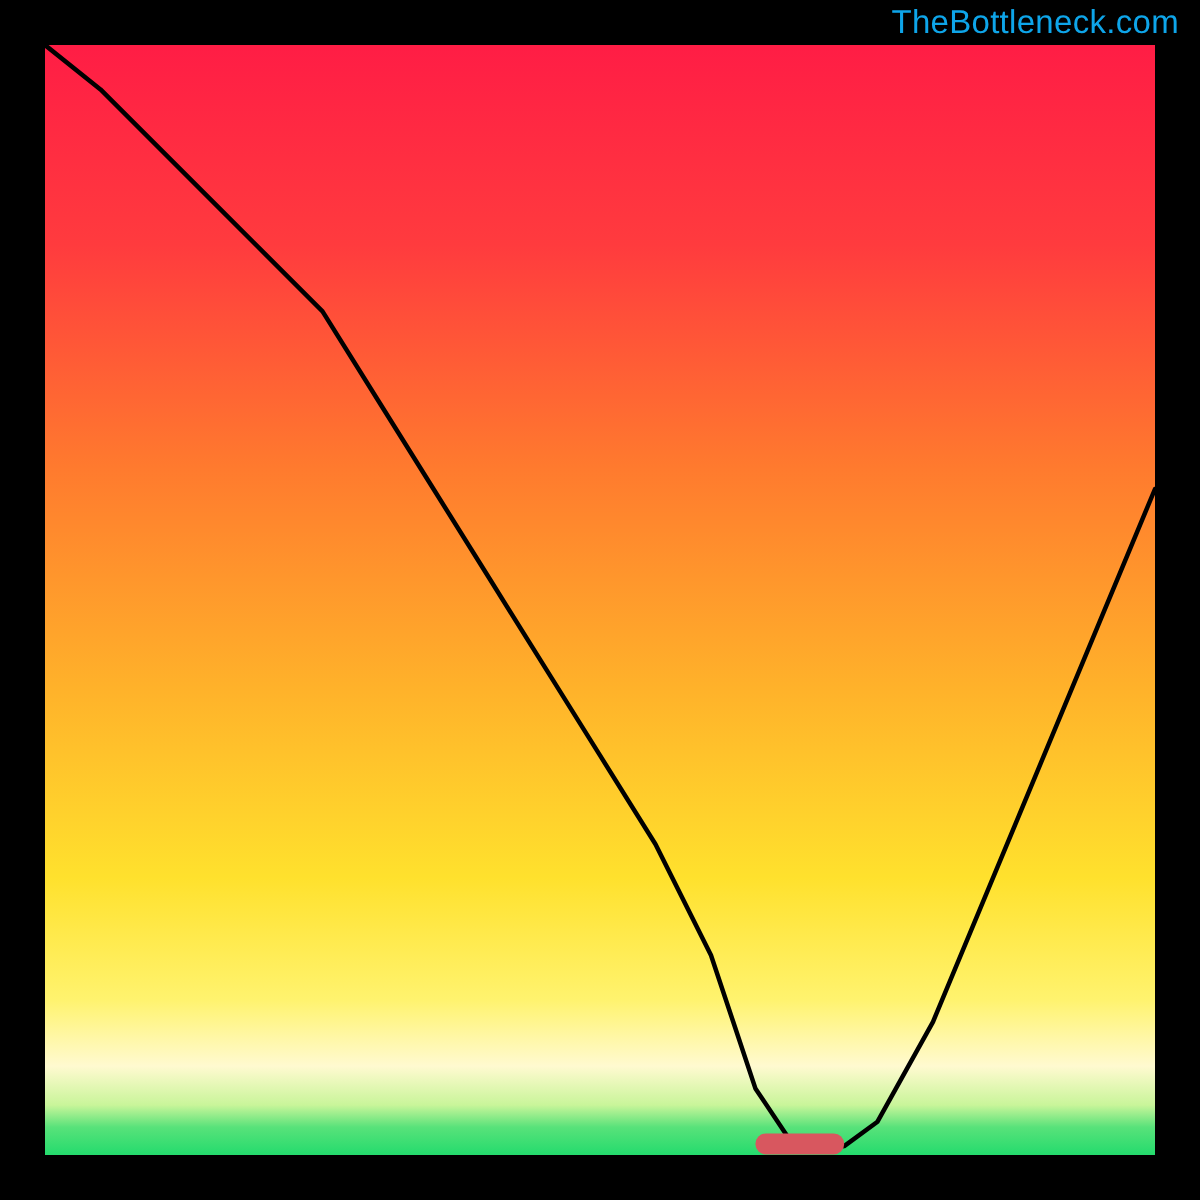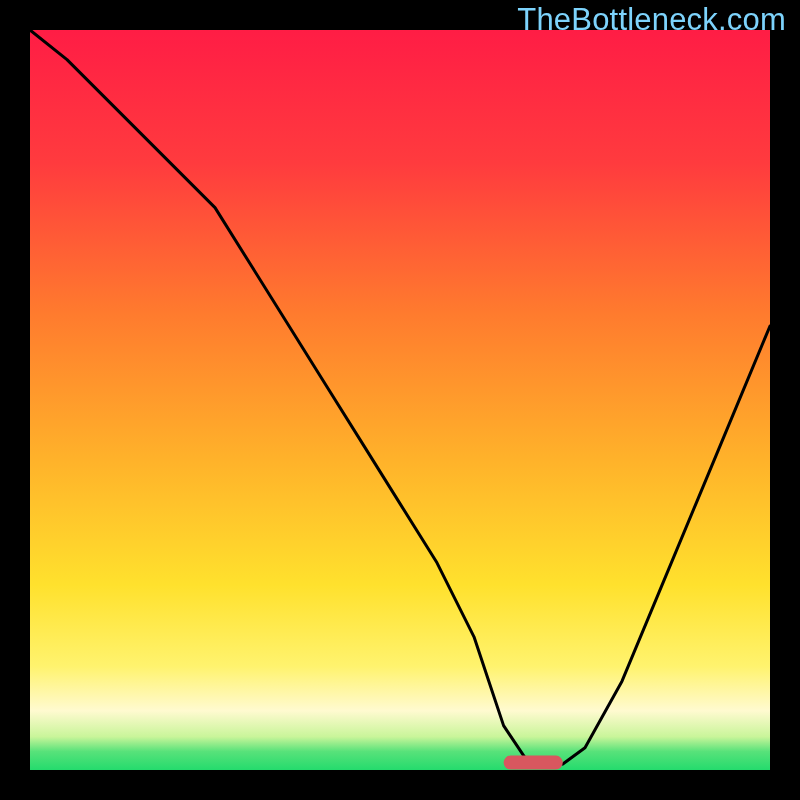--- a/index.html
+++ b/index.html
@@ -14,22 +14,22 @@
     position: relative;
     width: 800px;
     height: 800px;
     background: #000;
   }
   .watermark {
     position: absolute;
     top: 2px;
     right: 14px;
     font-family: Arial, Helvetica, sans-serif;
-    font-size: 31px;
-    color: #7dd3fc;
+    font-size: 22px;
+    color: #0ea5e9;
     font-weight: 500;
     letter-spacing: 0.2px;
     z-index: 5;
   }
   .plot {
     position: absolute;
     left: 30px;
     top: 30px;
     width: 740px;
     height: 740px;

